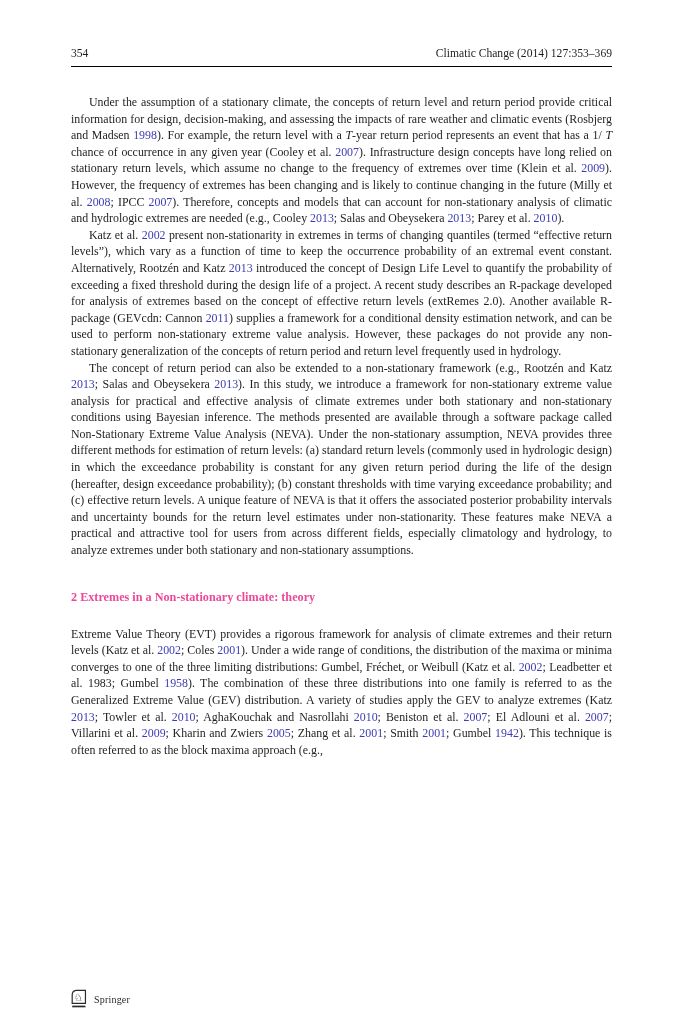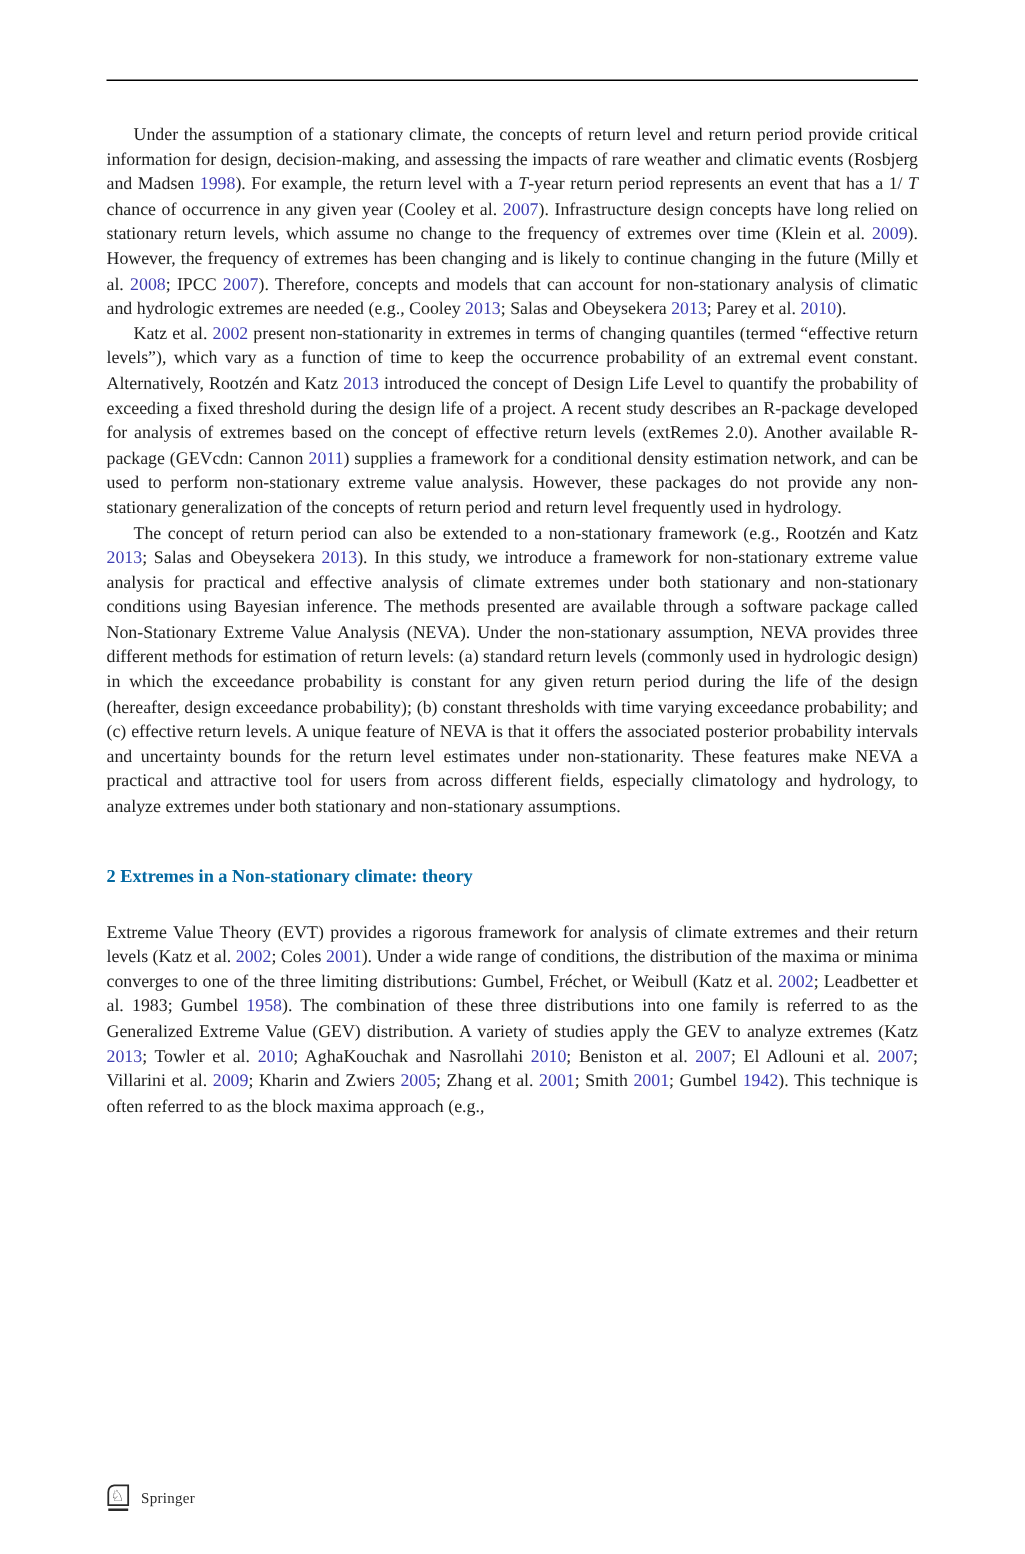--- a/index.html
+++ b/index.html
@@ -40,21 +40,21 @@
   .para sup { font-size: 8px; line-height: 0; vertical-align: super; }
   .cite {
     color: var(--link-color, #3d3cb2);
     text-decoration: none;
     cursor: pointer;
   }
   .section-heading {
     font-size: 12.2px;
     font-weight: bold;
     margin: 31px 0 21px 0;
-    color: #0369a1;
+    color: #ec4899;
   }
   .footer {
     position: absolute;
     left: 71px;
     bottom: 26px;
     display: flex;
     align-items: center;
     gap: 6px;
   }
   .springer-mark { display: inline-block; width: 17px; height: 21px; }
@@ -62,20 +62,24 @@
     font-size: 10px;
     color: #2a2a2a;
     letter-spacing: 0.2px;
   }
 </style>
 </head>
 <body>
 
 <div class="page">
 
+  <div class="running-head">
+    <span>354</span>
+    <span>Climatic Change (2014) 127:353–369</span>
+  </div>
   <hr class="head-rule">
 
   <div class="article-body">
       <p class="para indent"><span>Under the assumption of a stationary climate, the concepts of return level and return period provide critical information for design, decision-making, and assessing the impacts of rare weather and climatic events (Rosbjerg and Madsen </span><a href="#" class="cite">1998</a><span>). For example, the return level with a </span><i>T</i><span>-year return period represents an event that has a 1/ </span><i>T</i><span> chance of occurrence in any given year (Cooley et al. </span><a href="#" class="cite">2007</a><span>). Infrastructure design concepts have long relied on stationary return levels, which assume no change to the frequency of extremes over time (Klein et al. </span><a href="#" class="cite">2009</a><span>). However, the frequency of extremes has been changing and is likely to continue changing in the future (Milly et al. </span><a href="#" class="cite">2008</a><span>; IPCC </span><a href="#" class="cite">2007</a><span>). Therefore, concepts and models that can account for non-stationary analysis of climatic and hydrologic extremes are needed (e.g., Cooley </span><a href="#" class="cite">2013</a><span>; Salas and Obeysekera </span><a href="#" class="cite">2013</a><span>; Parey et al. </span><a href="#" class="cite">2010</a><span>).</span></p>
       <p class="para indent"><span>Katz et al. </span><a href="#" class="cite">2002</a><span> present non-stationarity in extremes in terms of changing quantiles (termed “effective return levels”), which vary as a function of time to keep the occurrence probability of an extremal event constant. Alternatively, Rootzén and Katz </span><a href="#" class="cite">2013</a><span> introduced the concept of Design Life Level to quantify the probability of exceeding a fixed threshold during the design life of a project. A recent study describes an R-package developed for analysis of extremes based on the concept of effective return levels (extRemes 2.0). Another available R-package (GEVcdn: Cannon </span><a href="#" class="cite">2011</a><span>) supplies a framework for a conditional density estimation network, and can be used to perform non-stationary extreme value analysis. However, these packages do not provide any non-stationary generalization of the concepts of return period and return level frequently used in hydrology.</span></p>
       <p class="para indent"><span>The concept of return period can also be extended to a non-stationary framework (e.g., Rootzén and Katz </span><a href="#" class="cite">2013</a><span>; Salas and Obeysekera </span><a href="#" class="cite">2013</a><span>). In this study, we introduce a framework for non-stationary extreme value analysis for practical and effective analysis of climate extremes under both stationary and non-stationary conditions using Bayesian inference. The methods presented are available through a software package called Non-Stationary Extreme Value Analysis (NEVA). Under the non-stationary assumption, NEVA provides three different methods for estimation of return levels: (a) standard return levels (commonly used in hydrologic design) in which the exceedance probability is constant for any given return period during the life of the design (hereafter, design exceedance probability); (b) constant thresholds with time varying exceedance probability; and (c) effective return levels. A unique feature of NEVA is that it offers the associated posterior probability intervals and uncertainty bounds for the return level estimates under non-stationarity. These features make NEVA a practical and attractive tool for users from across different fields, especially climatology and hydrology, to analyze extremes under both stationary and non-stationary assumptions.</span></p>
       <h2 class="section-heading">2 Extremes in a Non-stationary climate: theory</h2>
       <p class="para"><span>Extreme Value Theory (EVT) provides a rigorous framework for analysis of climate extremes and their return levels (Katz et al. </span><a href="#" class="cite">2002</a><span>; Coles </span><a href="#" class="cite">2001</a><span>). Under a wide range of conditions, the distribution of the maxima or minima converges to one of the three limiting distributions: Gumbel, Fréchet, or Weibull (Katz et al. </span><a href="#" class="cite">2002</a><span>; Leadbetter et al. 1983; Gumbel </span><a href="#" class="cite">1958</a><span>). The combination of these three distributions into one family is referred to as the Generalized Extreme Value (GEV) distribution. A variety of studies apply the GEV to analyze extremes (Katz </span><a href="#" class="cite">2013</a><span>; Towler et al. </span><a href="#" class="cite">2010</a><span>; AghaKouchak and Nasrollahi </span><a href="#" class="cite">2010</a><span>; Beniston et al. </span><a href="#" class="cite">2007</a><span>; El Adlouni et al. </span><a href="#" class="cite">2007</a><span>; Villarini et al. </span><a href="#" class="cite">2009</a><span>; Kharin and Zwiers </span><a href="#" class="cite">2005</a><span>; Zhang et al. </span><a href="#" class="cite">2001</a><span>; Smith </span><a href="#" class="cite">2001</a><span>; Gumbel </span><a href="#" class="cite">1942</a><span>). This technique is often referred to as the block maxima approach (e.g.,</span></p>
     </div>
 

